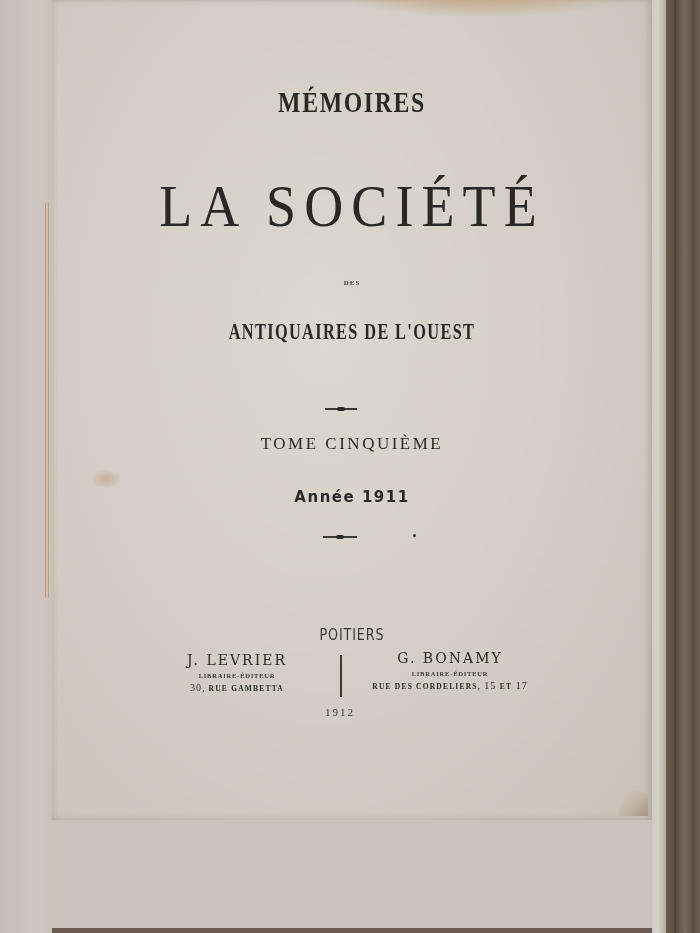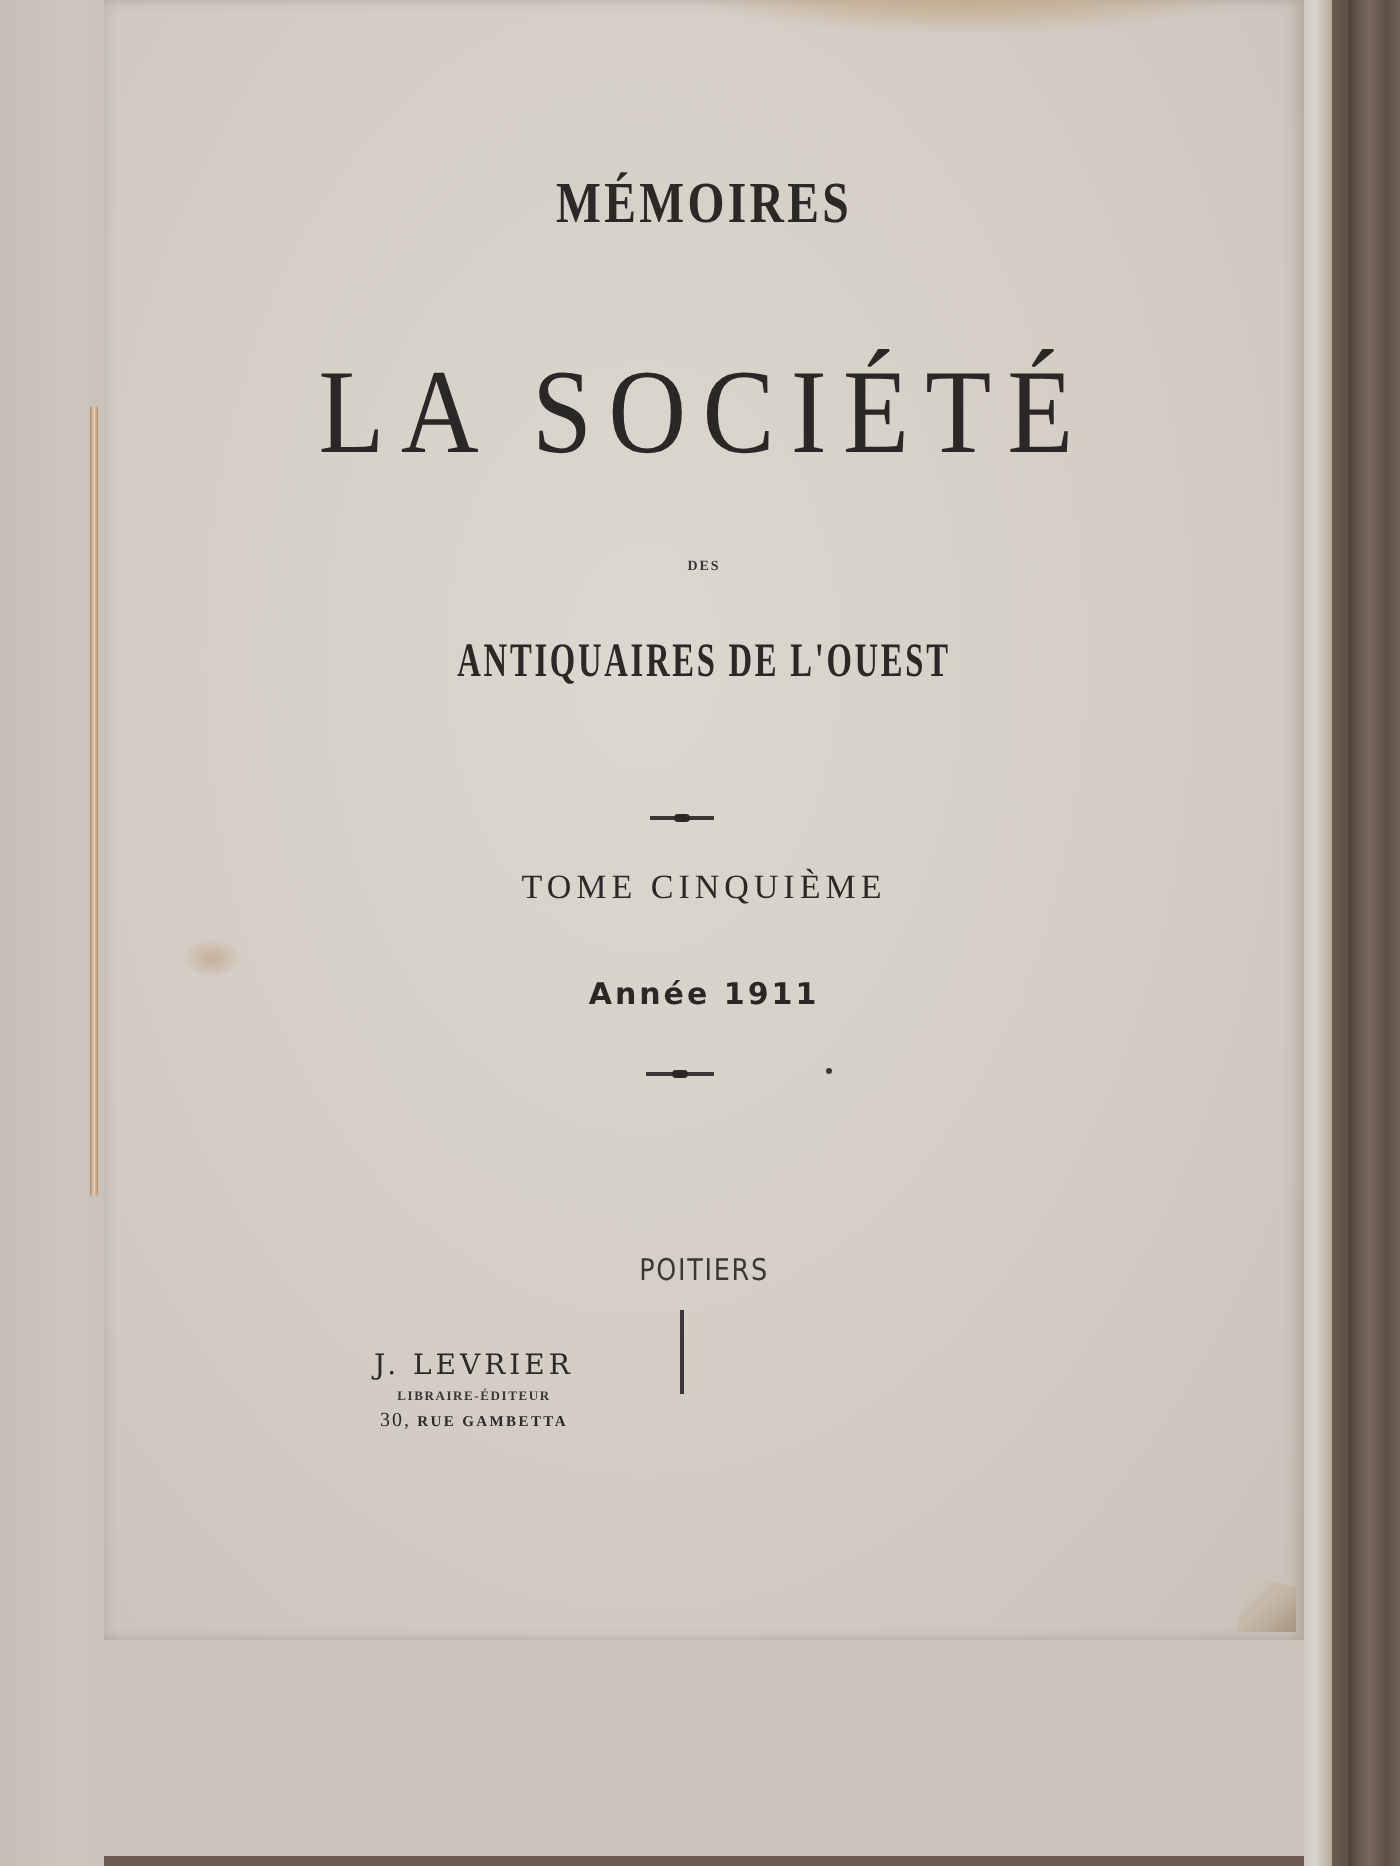--- a/index.html
+++ b/index.html
@@ -98,21 +98,21 @@
       font-family: "DejaVu Sans", sans-serif; color: #2a2826;
     }
 
     .t-poitiers {
       top: 626px; font-size: 15px; letter-spacing: 1px; color: #3a3835;
       font-family: "DejaVu Sans", sans-serif; transform: scaleX(0.85);
     }
     .pub {
       position: absolute; text-align: center;
     }
-    .pub-left { left: 110px; top: 652px; width: 150px; margin-top: 23px; }
+    .pub-left { left: 110px; top: 652px; width: 150px; }
     .pub-right { left: 298px; top: 650px; width: 200px; }
     .pub-name {
       font-size: 14px; letter-spacing: 2px; font-family: "DejaVu Serif", serif; color: #2b2927;
     }
     .pub-role { font-size: 6.5px; letter-spacing: 0.8px; font-weight: bold; margin-top: 4px; color: #3a3835; }
     .pub-addr { font-size: 10px; letter-spacing: 1px; margin-top: 3px; color: #2b2927; }
     .pub-addr .cap { font-size: 7.5px; font-weight: bold; letter-spacing: 1.2px; text-align: center; }
     .pub-divider {
       position: absolute; left: 288px; top: 655px; width: 1.5px; height: 42px; background: #3a3734;
     }
@@ -145,19 +145,25 @@
   <div class="center t-poitiers">POITIERS</div>
 
   <div class="pub pub-left">
     <div class="pub-name">J. LEVRIER</div>
     <div class="pub-role">LIBRAIRE-ÉDITEUR</div>
     <div class="pub-addr"><span>30,</span><span class="cap"> RUE GAMBETTA</span></div>
   </div>
 
   <div class="pub-divider"></div>
 
+  <div class="pub pub-right">
+    <div class="pub-name">G. BONAMY</div>
+    <div class="pub-role">LIBRAIRE-ÉDITEUR</div>
+    <div class="pub-addr"><span class="cap">RUE DES CORDELIERS,</span><span> 15 </span><span class="cap">ET</span><span> 17</span></div>
+  </div>
 
+  <div class="center t-year">1912</div>
 </div>
 
 <div class="bottom-edge"></div>
 <div class="page-edge"></div>
 <div class="wood"></div>
 <div class="wood-seam"></div>
 
 </body></html>

